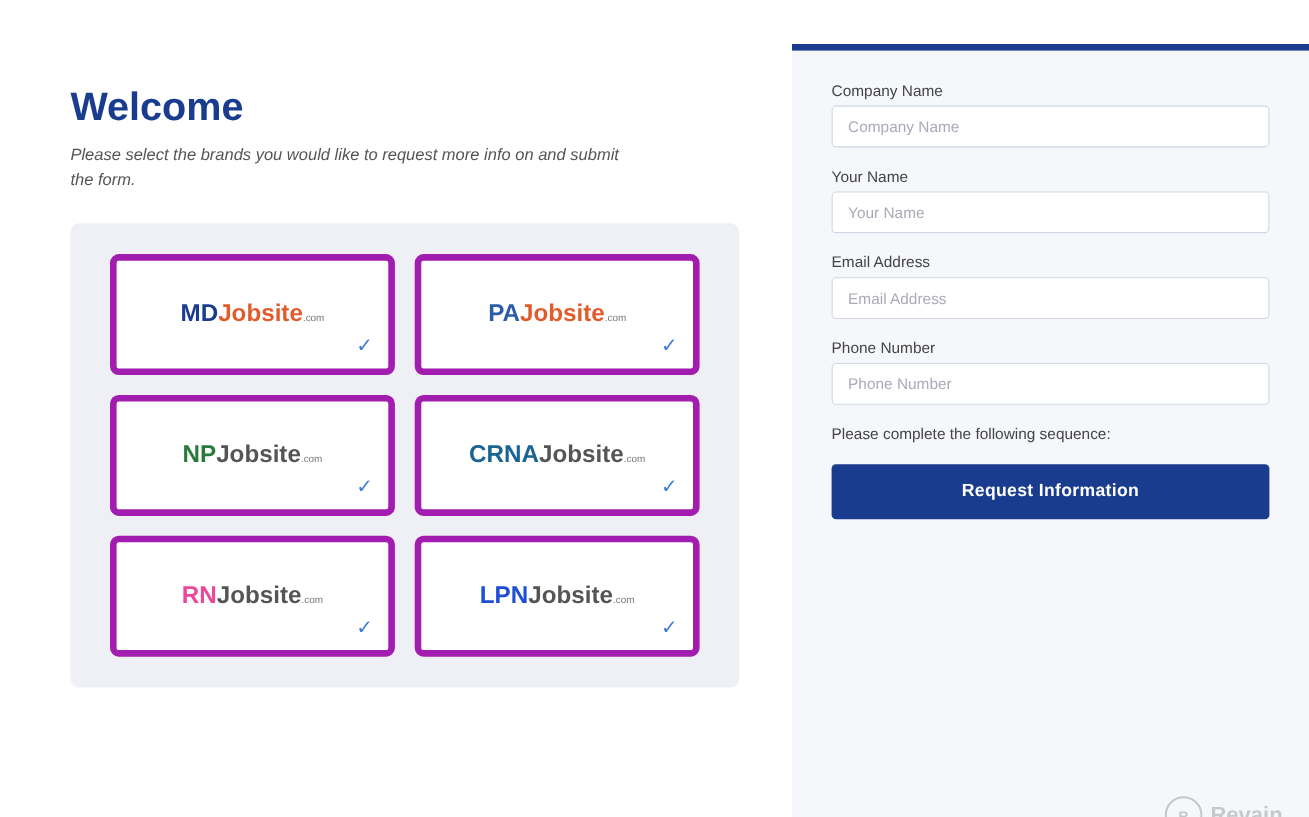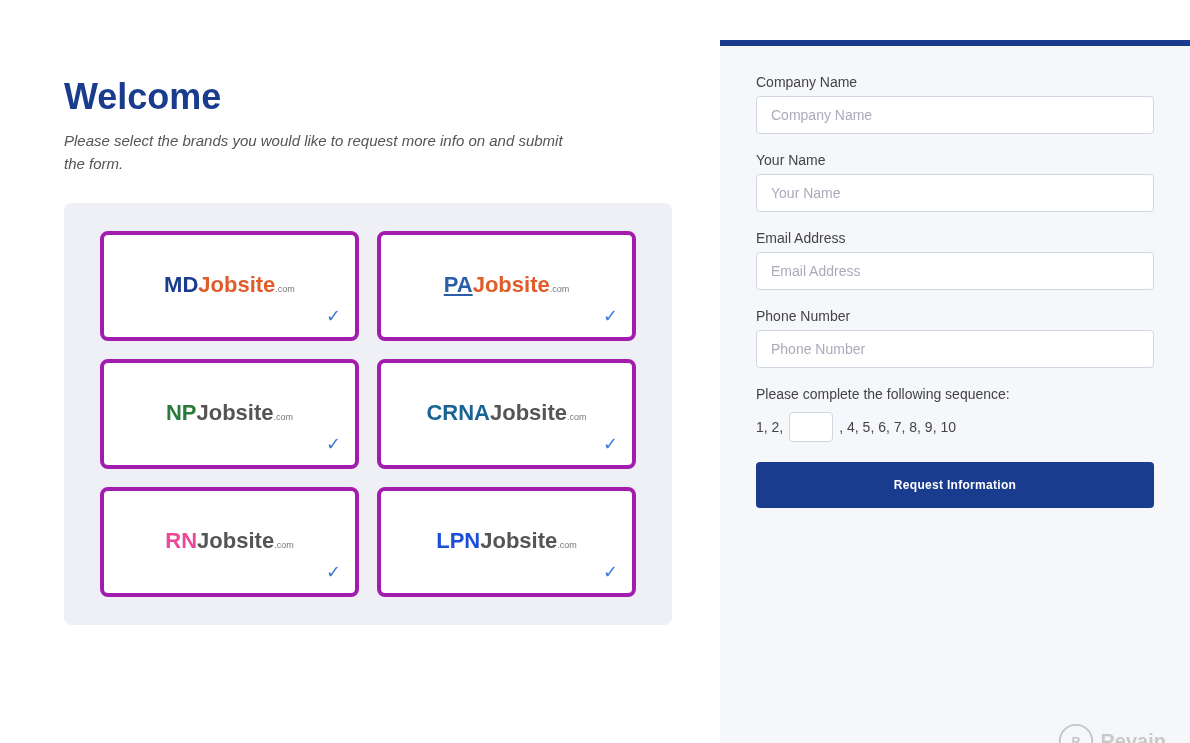--- a/index.html
+++ b/index.html
@@ -51,21 +51,21 @@
 
     .brands-grid {
       display: grid;
       grid-template-columns: 1fr 1fr;
       gap: 18px;
       max-width: 560px;
     }
 
     .brand-card {
       background: #fff;
-      border: 4px solid #a21caf;
+      border: 6px solid #a21caf;
       border-radius: 8px;
       display: flex;
       flex-direction: column;
       align-items: center;
       justify-content: center;
       padding: 18px 12px 12px 12px;
       cursor: pointer;
       position: relative;
       height: 110px;
     }
@@ -82,21 +82,21 @@
       bottom: 10px;
       right: 14px;
       color: #3a7bd5;
       font-size: 18px;
     }
 
     
     .brand-md .brand-prefix { color: #1a3c8f; }
     .brand-md .brand-suffix { color: #e05c2a; }
 
-    .brand-pa .brand-prefix { color: #2c5ea8; text-decoration: underline; }
+    .brand-pa .brand-prefix { color: #2c5ea8; }
     .brand-pa .brand-suffix { color: #e05c2a; }
 
     .brand-np .brand-prefix { color: #2a7a3b; }
     .brand-np .brand-suffix { color: #555; }
 
     .brand-crna .brand-prefix { color: #1a6494; }
     .brand-crna .brand-suffix { color: #555; }
 
     .brand-rn .brand-prefix { color: #ec4899; }
     .brand-rn .brand-suffix { color: #555; }
@@ -185,21 +185,21 @@
       outline: none;
     }
 
     .request-btn {
       width: 100%;
       padding: 16px;
       background: #1a3c8f;
       color: #fff;
       border: none;
       border-radius: 4px;
-      font-size: 12px;
+      font-size: 16px;
       font-weight: 600;
       cursor: pointer;
       letter-spacing: 0.3px;
     }
 
     
     .revain-watermark {
       position: absolute;
       bottom: 24px;
       right: 24px;
@@ -278,25 +278,20 @@
       <input class="form-input" type="email" placeholder="Email Address" style="">
     </div>
 
     <div class="form-group">
       <label class="form-label">Phone Number</label>
       <input class="form-input" type="tel" placeholder="Phone Number" style="">
     </div>
 
     <div class="sequence-section">
       <span class="sequence-label">Please complete the following sequence:</span>
-      <div class="sequence-row">
-        <span>1, 2,</span>
-        <input class="sequence-input" type="text" style="">
-        <span>, 4, 5, 6, 7, 8, 9, 10</span>
-      </div>
     </div>
 
     <button class="request-btn">Request Information</button>
 
     <div class="revain-watermark">
       <svg class="revain-logo-icon" viewBox="0 0 40 40" fill="none" xmlns="http://www.w3.org/2000/svg">
         <circle cx="20" cy="20" r="18" stroke="#333" stroke-width="2" fill="none"></circle>
         <text x="20" y="26" text-anchor="middle" font-size="14" font-weight="700" fill="#333">R</text>
       </svg>
       <span class="revain-text">Revain</span>

